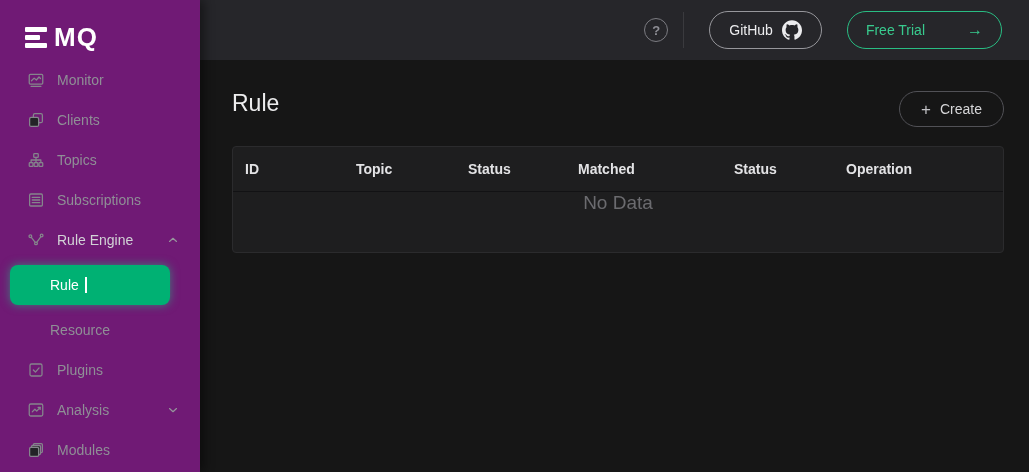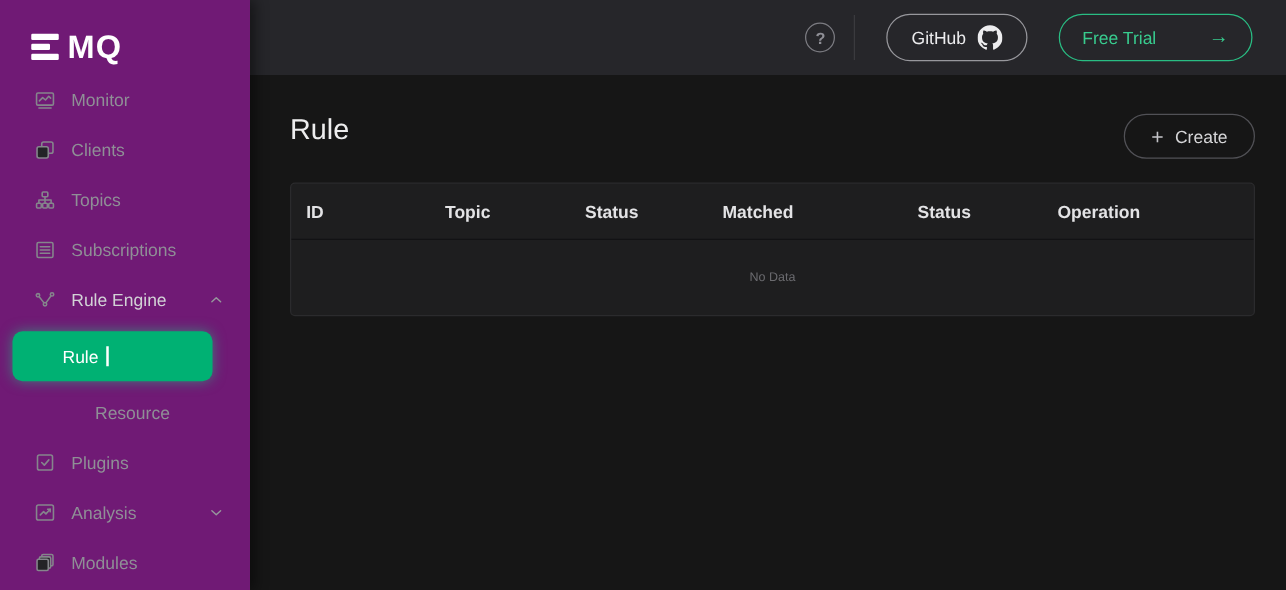--- a/index.html
+++ b/index.html
@@ -31,42 +31,42 @@
   .logo-text { color:#ffffff; font-size:26px; font-weight:bold; letter-spacing:1px; line-height:1; }
 
   .menu-item { height:40px; display:flex; align-items:center; padding-left:27px;
                color:#8f8f96; font-size:14px; cursor:pointer; }
   .mi-icon { width:18px; height:18px; margin-right:12px; color:#85858c; display:flex; flex:none; }
   .mi-icon svg { width:18px; height:18px; }
   .menu-item.bright .mi-label { color:#d2d2d6; }
   .chevron { margin-left:auto; margin-right:20px; color:#96969c; display:flex; }
   .chevron svg { width:14px; height:14px; }
 
-  .submenu-item { height:40px; display:flex; align-items:center; padding-left:76px;
+  .submenu-item { height:40px; display:flex; align-items:center; padding-left:50px;
                   color:#8f8f96; font-size:14px; cursor:pointer; }
   .submenu-item.active { background:#00b173; color:#ffffff; border-radius:8px;
                          margin:5px 30px 5px 10px; height:40px; padding-left:40px;
                          box-shadow:0 0 10px rgba(22,205,130,0.55); }
   .caret { display:inline-block; width:2px; height:16px; background:#ffffff; margin-left:6px; }
 
   
   .content { position:absolute; left:200px; top:60px; width:829px; height:412px; background:#161616; }
   .page-title { position:absolute; left:32px; top:30px; font-size:23px; font-weight:500; color:#ededee; }
   .create-btn { position:absolute; right:25px; top:31px; height:36px; padding:0 21px;
                 border:1px solid #515156; border-radius:18px; background:transparent; color:#d6d6d8;
                 font-size:14px; display:flex; align-items:center; gap:9px; cursor:pointer; }
   .create-plus { font-size:17px; color:#c2c2c6; line-height:1; }
 
   .rule-table { position:absolute; left:32px; top:86px; width:772px;
                 background:#1e1e1f; border:1px solid #2b2b2d; border-radius:4px; overflow:hidden; }
   .thead { display:grid; grid-template-columns:111px 112px 110px 156px 112px 1fr;
            height:45px; align-items:center; border-bottom:1px solid #121214; }
   .th { padding-left:12px; color:#e3e3e5; font-size:14px; font-weight:bold; }
-  .tbody { height:60px; display:flex; align-items:center; justify-content:center;
-           color:#6b6b6f; font-size:10px; }
+  .tbody { height:60px; display:flex; align-items:flex-start; justify-content:center;
+           color:#6b6b6f; font-size:19px; }
 </style>
 </head>
 <body>
 
 <div class="app">
 
   <header class="topbar">
     <button class="help-btn">
       <span>?</span>
     </button>

